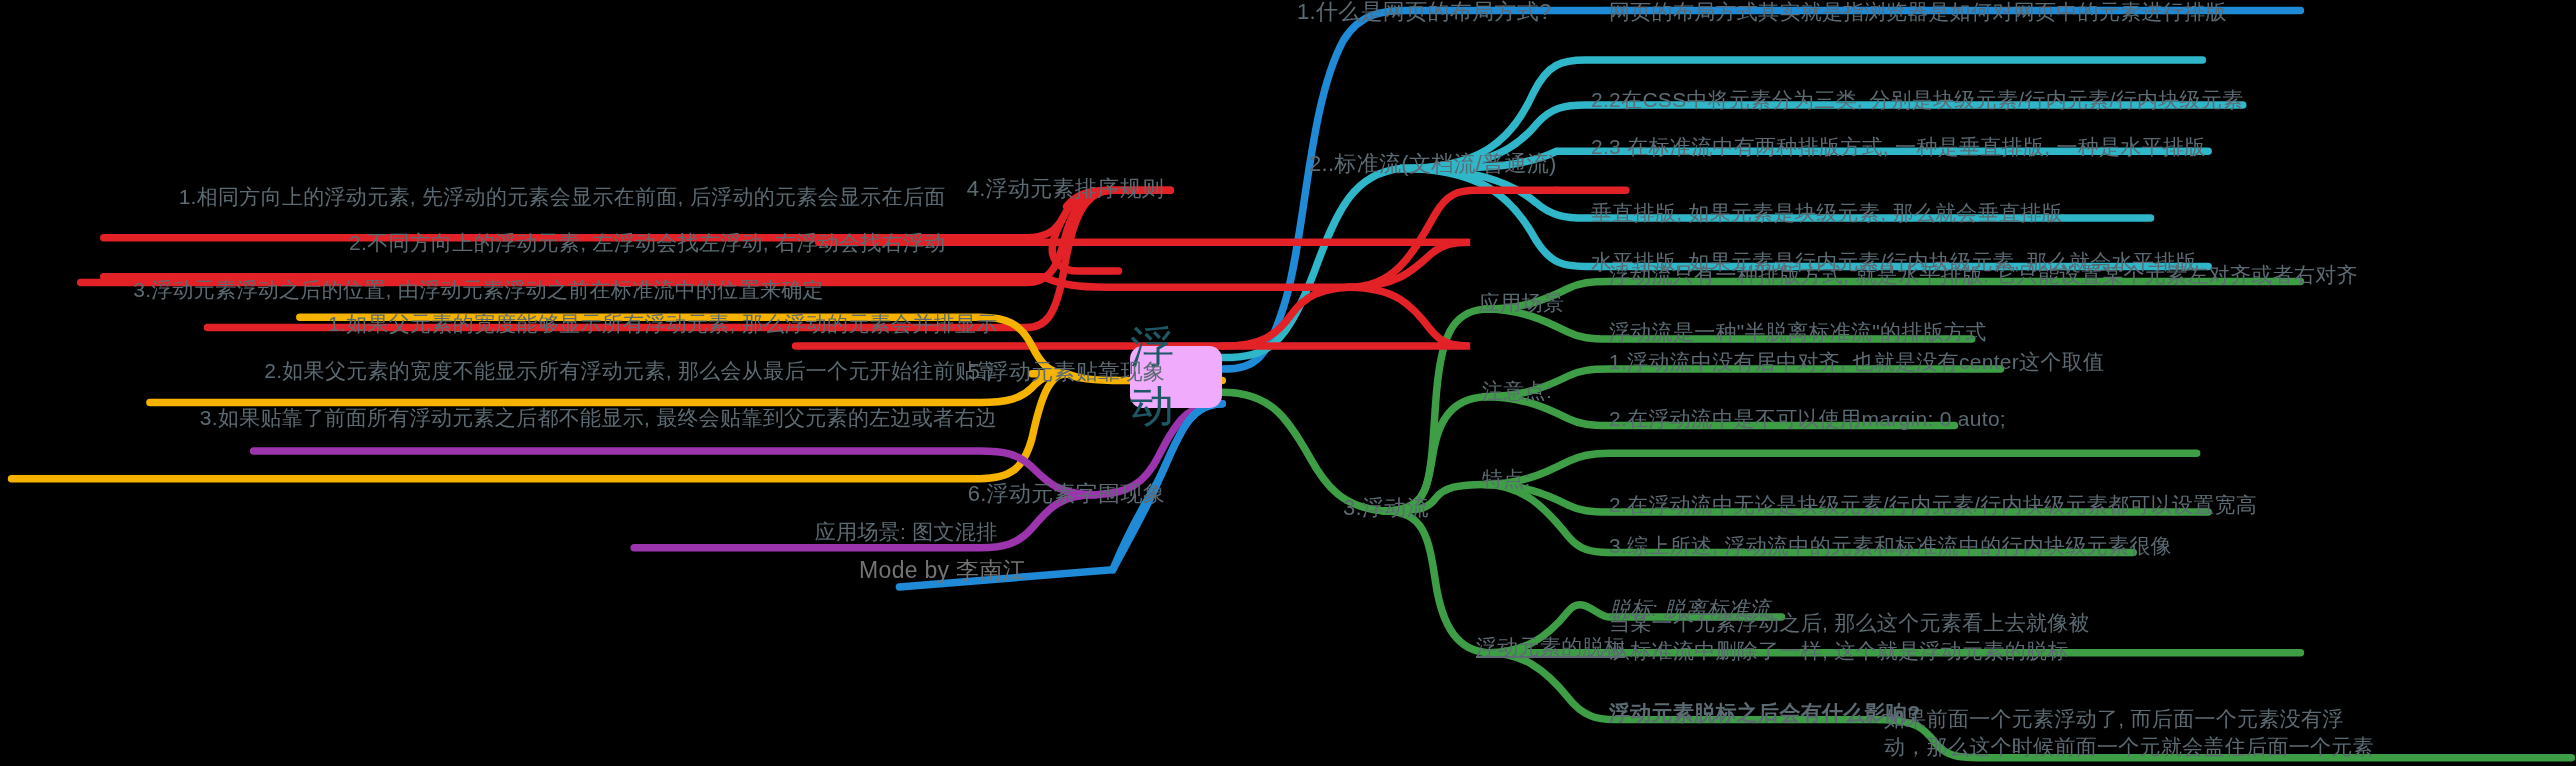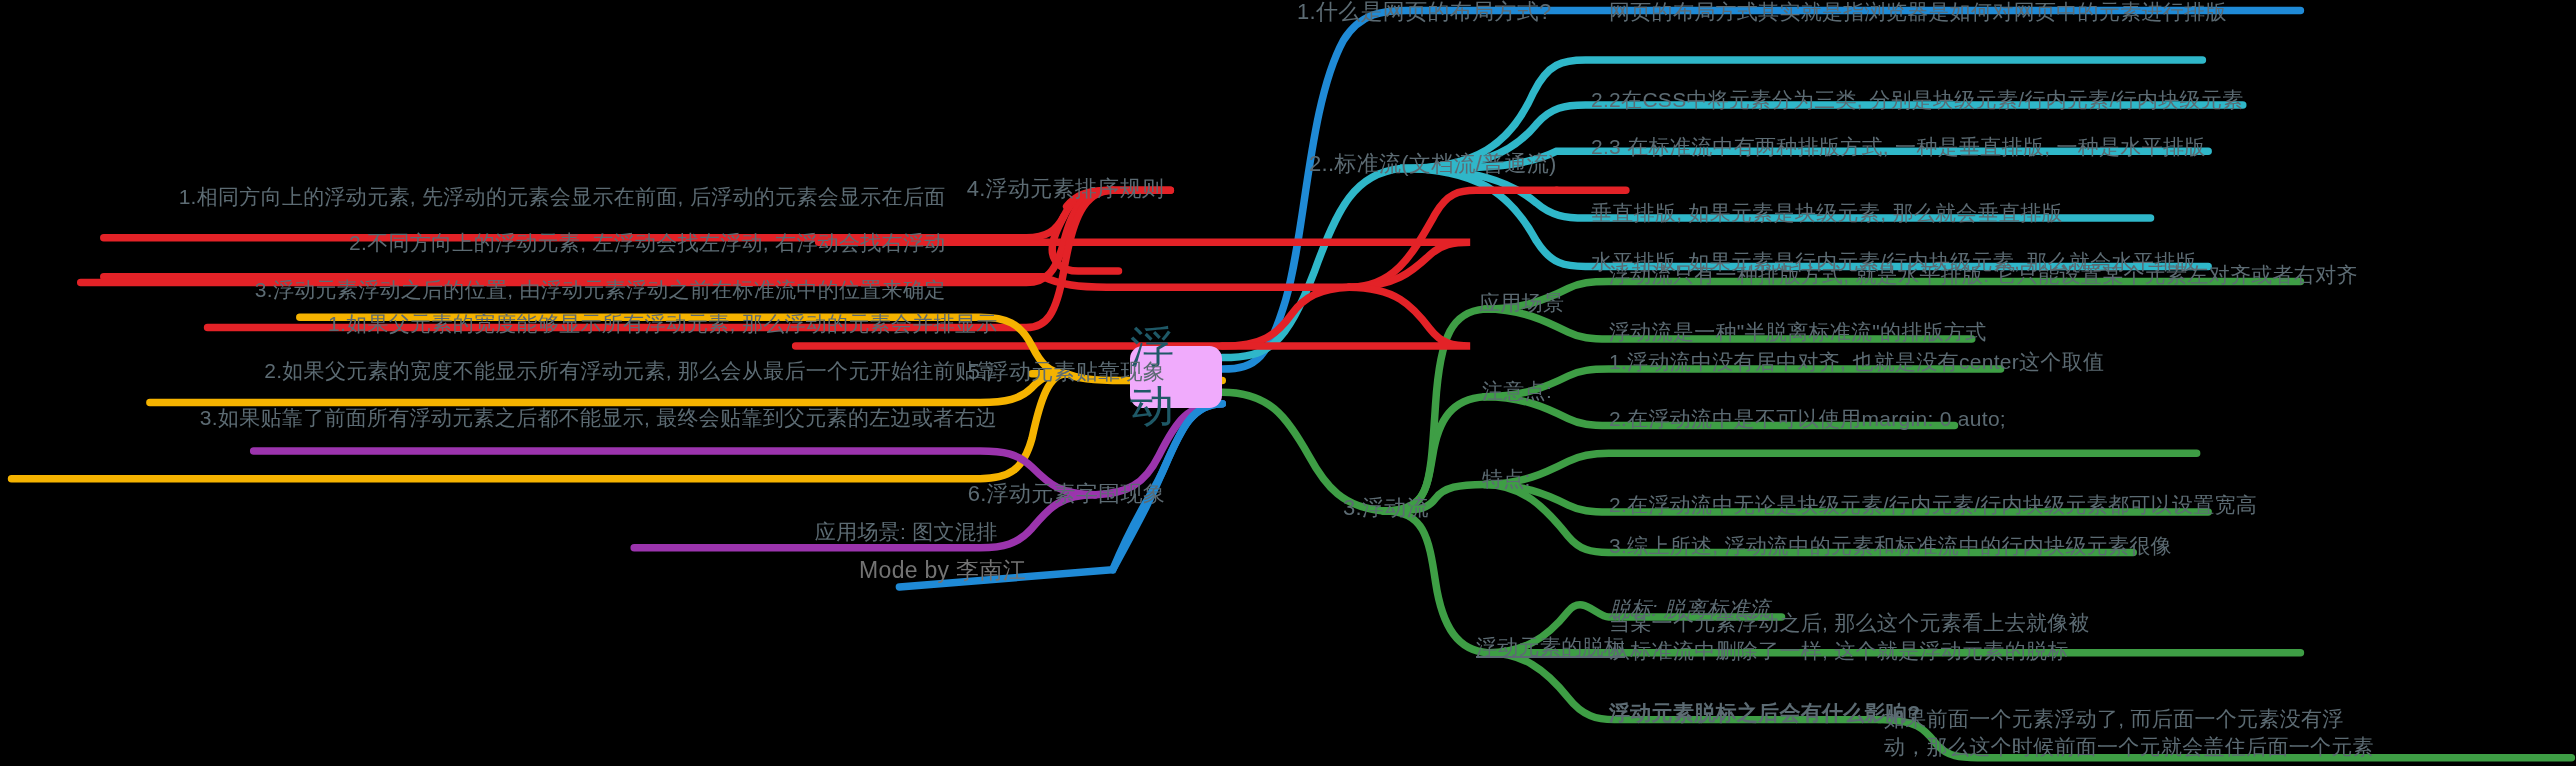--- a/index.html
+++ b/index.html
@@ -138,21 +138,21 @@
   <div class="lbl r s36" style="left:1609px;top:595px;font-style:italic;">脱标: 脱离标准流</div>
   <div class="lbl r s36" style="left:1609px;top:609px;">当某一个元素浮动之后, 那么这个元素看上去就像被
 从标准流中删除了一样, 这个就是浮动元素的脱标</div>
   <div class="lbl r s36" style="left:1609px;top:699px;font-weight:bold;">浮动元素脱标之后会有什么影响?</div>
   <div class="lbl r s36" style="left:1884px;top:705px;">如果前面一个元素浮动了, 而后面一个元素没有浮
 动，那么这个时候前面一个元就会盖住后面一个元素</div>
 
   <div class="lbl l s38" style="left:876px;top:174px;width:288px;">4.浮动元素排序规则</div>
   <div class="lbl l s36" style="left:11.5px;top:183px;width:934px;">1.相同方向上的浮动元素, 先浮动的元素会显示在前面, 后浮动的元素会显示在后面</div>
   <div class="lbl l s36" style="left:11.5px;top:229px;width:934px;">2.不同方向上的浮动元素, 左浮动会找左浮动, 右浮动会找右浮动</div>
-  <div class="lbl l s36" style="left:11.5px;top:276px;width:934px;">3.浮动元素浮动之后的位置, 由浮动元素浮动之前在标准流中的位置来确定</div>
+  <div class="lbl l s36" style="left:11.5px;top:276px;width:934px;text-align:center;">3.浮动元素浮动之后的位置, 由浮动元素浮动之前在标准流中的位置来确定</div>
 
   <div class="lbl l s38" style="left:865px;top:357px;width:300px;">5.浮动元素贴靠现象</div>
   <div class="lbl l s36" style="left:11.5px;top:310px;width:986px;">1.如果父元素的宽度能够显示所有浮动元素, 那么浮动的元素会并排显示</div>
   <div class="lbl l s36" style="left:11.5px;top:357px;width:986px;">2.如果父元素的宽度不能显示所有浮动元素, 那么会从最后一个元开始往前贴靠</div>
   <div class="lbl l s36" style="left:0px;top:404px;width:997px;">3.如果贴靠了前面所有浮动元素之后都不能显示, 最终会贴靠到父元素的左边或者右边</div>
 
   <div class="lbl l s38" style="left:865px;top:479px;width:300px;">6.浮动元素字围现象</div>
   <div class="lbl l s36" style="left:11.5px;top:518px;width:986px;">应用场景: 图文混排</div>
 
   <div class="lbl l s40 author" style="left:634px;top:555px;width:392px;">Mode by 李南江</div>

